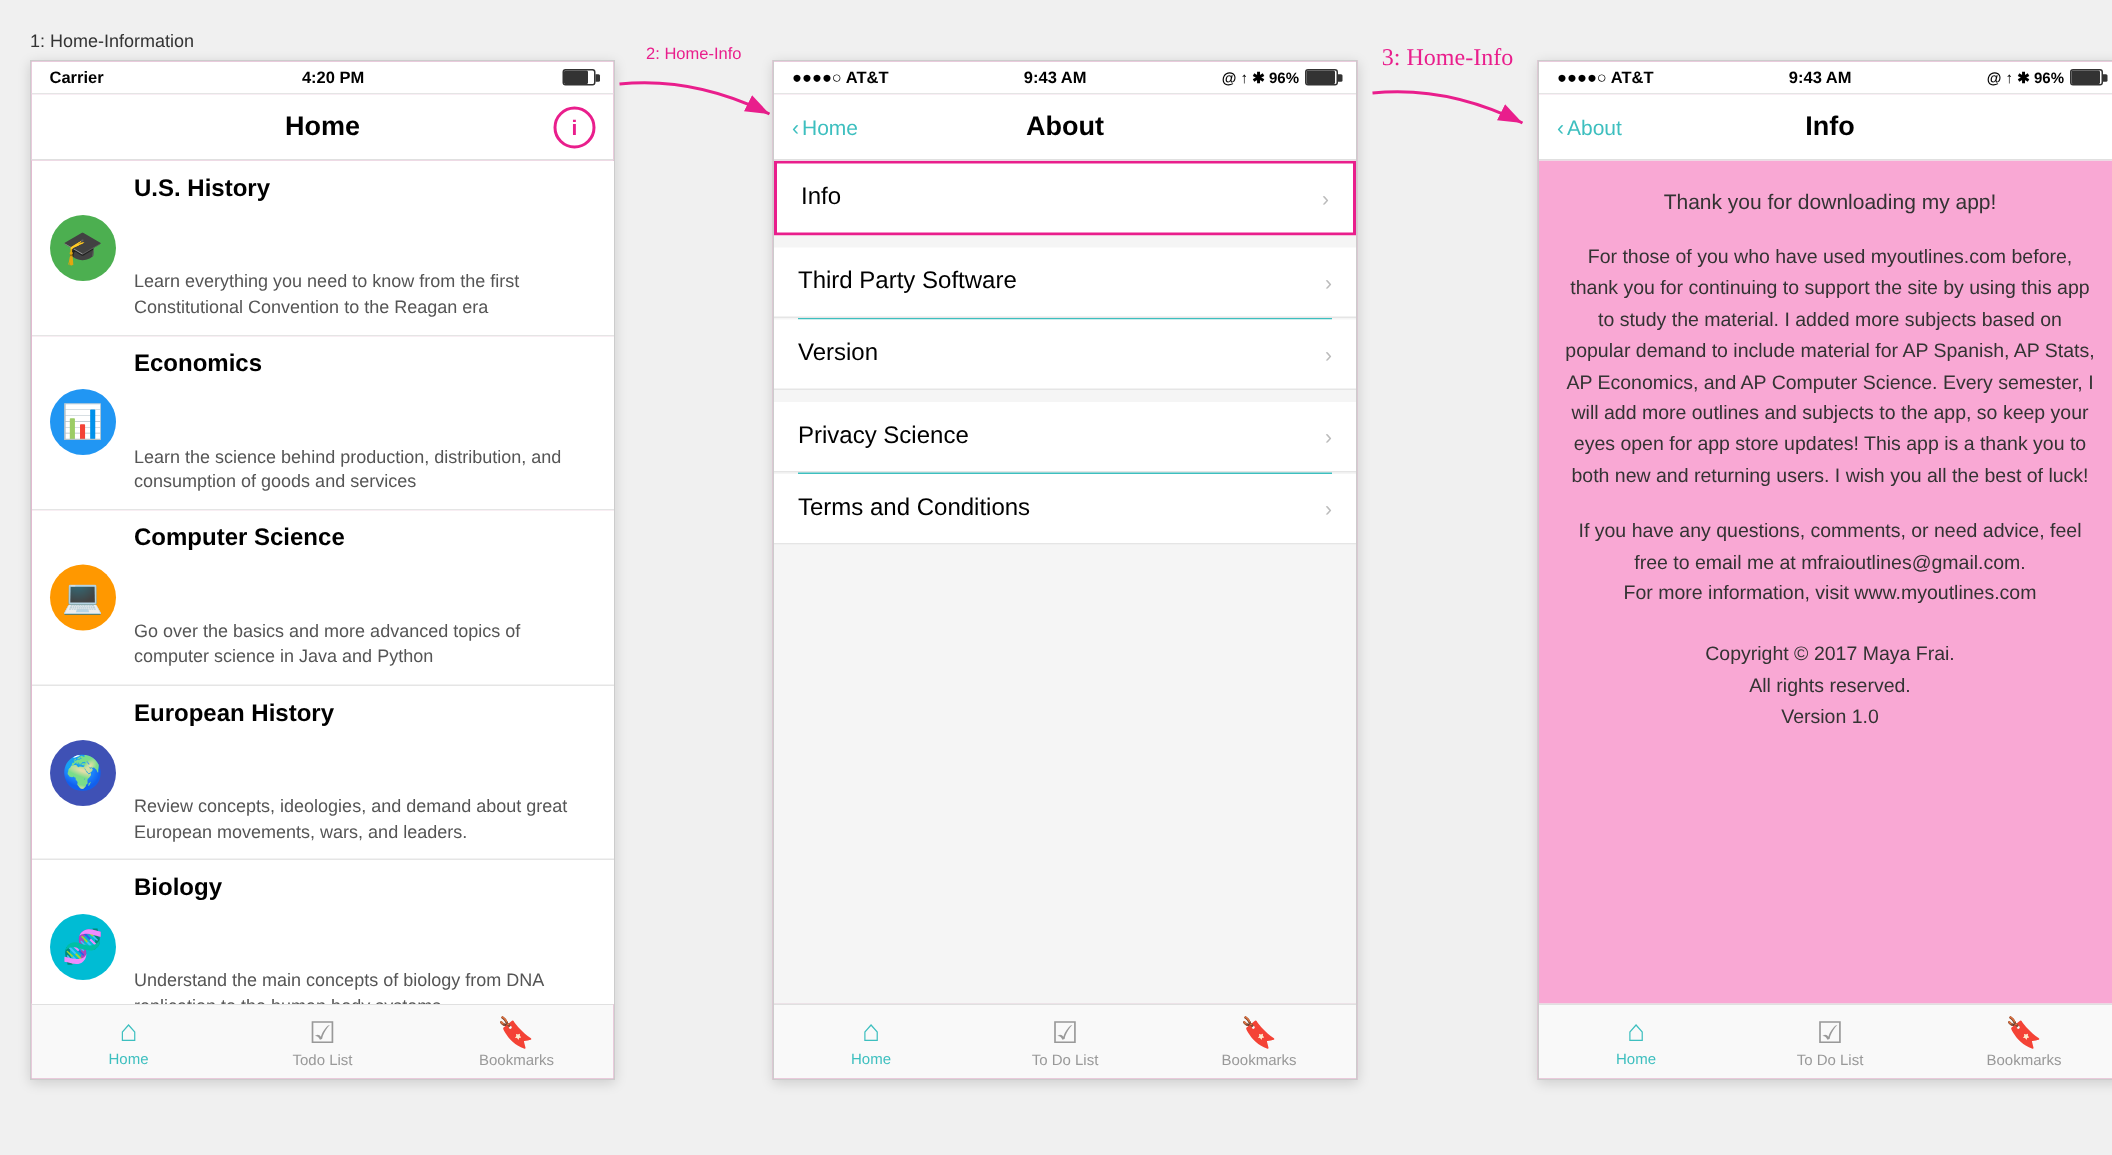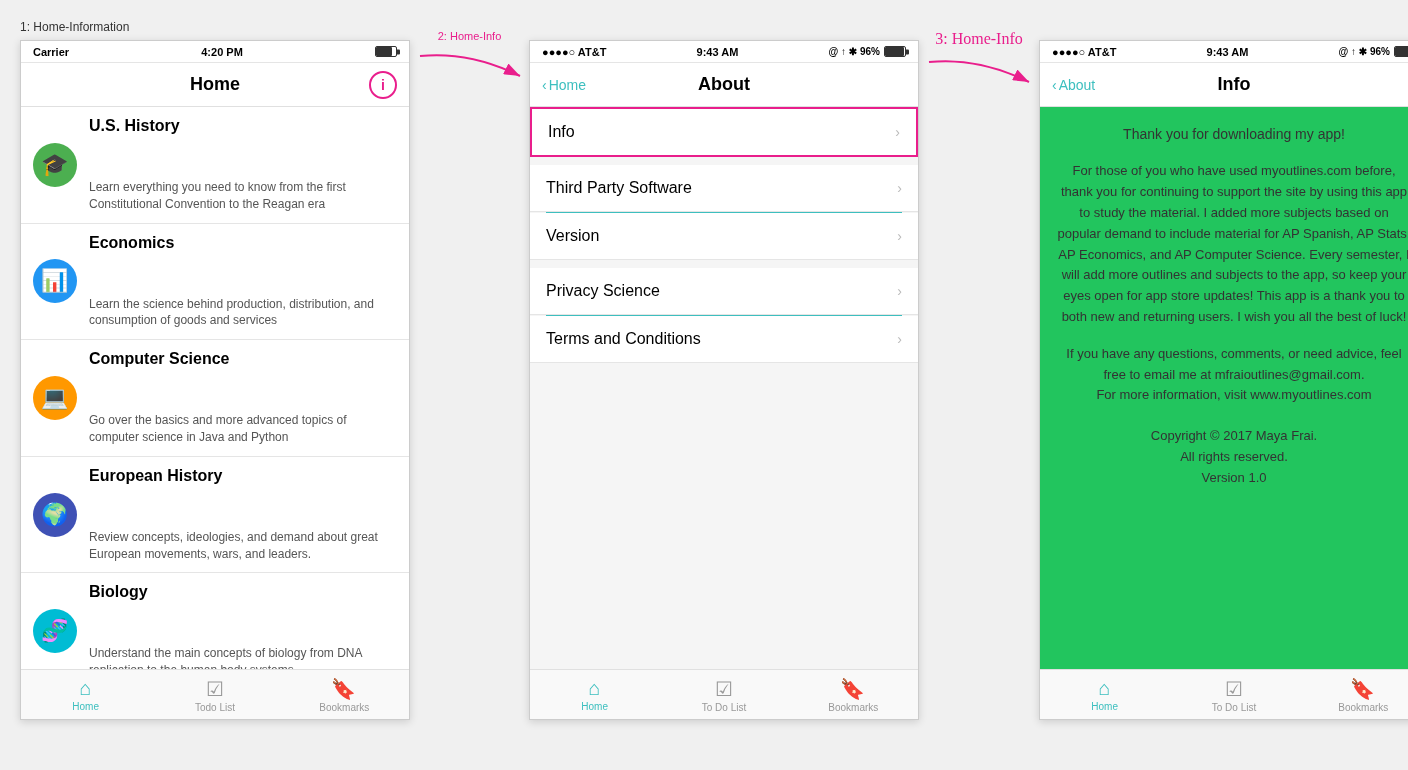--- a/index.html
+++ b/index.html
@@ -23,21 +23,21 @@
 
     .screen-label {
       font-size: 12px;
       color: #333;
       margin-bottom: 6px;
     }
 
     
     .phone {
       width: 390px;
-      background: #22c55e;
+      background: #f9a8d4;
       border: 1px solid #ccc;
       border-radius: 0;
       overflow: hidden;
       box-shadow: 0 2px 8px rgba(0,0,0,0.15);
       display: flex;
       flex-direction: column;
     }
 
     
     .status-bar {
@@ -291,21 +291,21 @@
           <span>Todo List</span>
         </div>
         <div class="tab-item">
           <span class="tab-icon">🔖</span>
           <span>Bookmarks</span>
         </div>
       </div>
     </div>
   </div>
 
-  <div style="display:flex; flex-direction:column; align-items:center; justify-content:flex-start; padding-top:10px; width:119px;">
+  <div style="display:flex; flex-direction:column; align-items:center; justify-content:flex-start; padding-top:10px; width:105px;">
     <div style="font-size:11px; color:#e91e8c; white-space:nowrap; margin-bottom:4px;">2: Home-Info</div>
     <svg width="120" height="50" viewBox="0 0 120 50">
       <defs>
         <marker id="arrowhead1" markerWidth="8" markerHeight="6" refX="8" refY="3" orient="auto">
           <polygon points="0 0, 8 3, 0 6" fill="#e91e8c"></polygon>
         </marker>
       </defs>
       <path d="M 10 10 Q 60 5 110 30" stroke="#e91e8c" stroke-width="2" fill="none" marker-end="url(#arrowhead1)"></path>
     </svg>
   </div>

